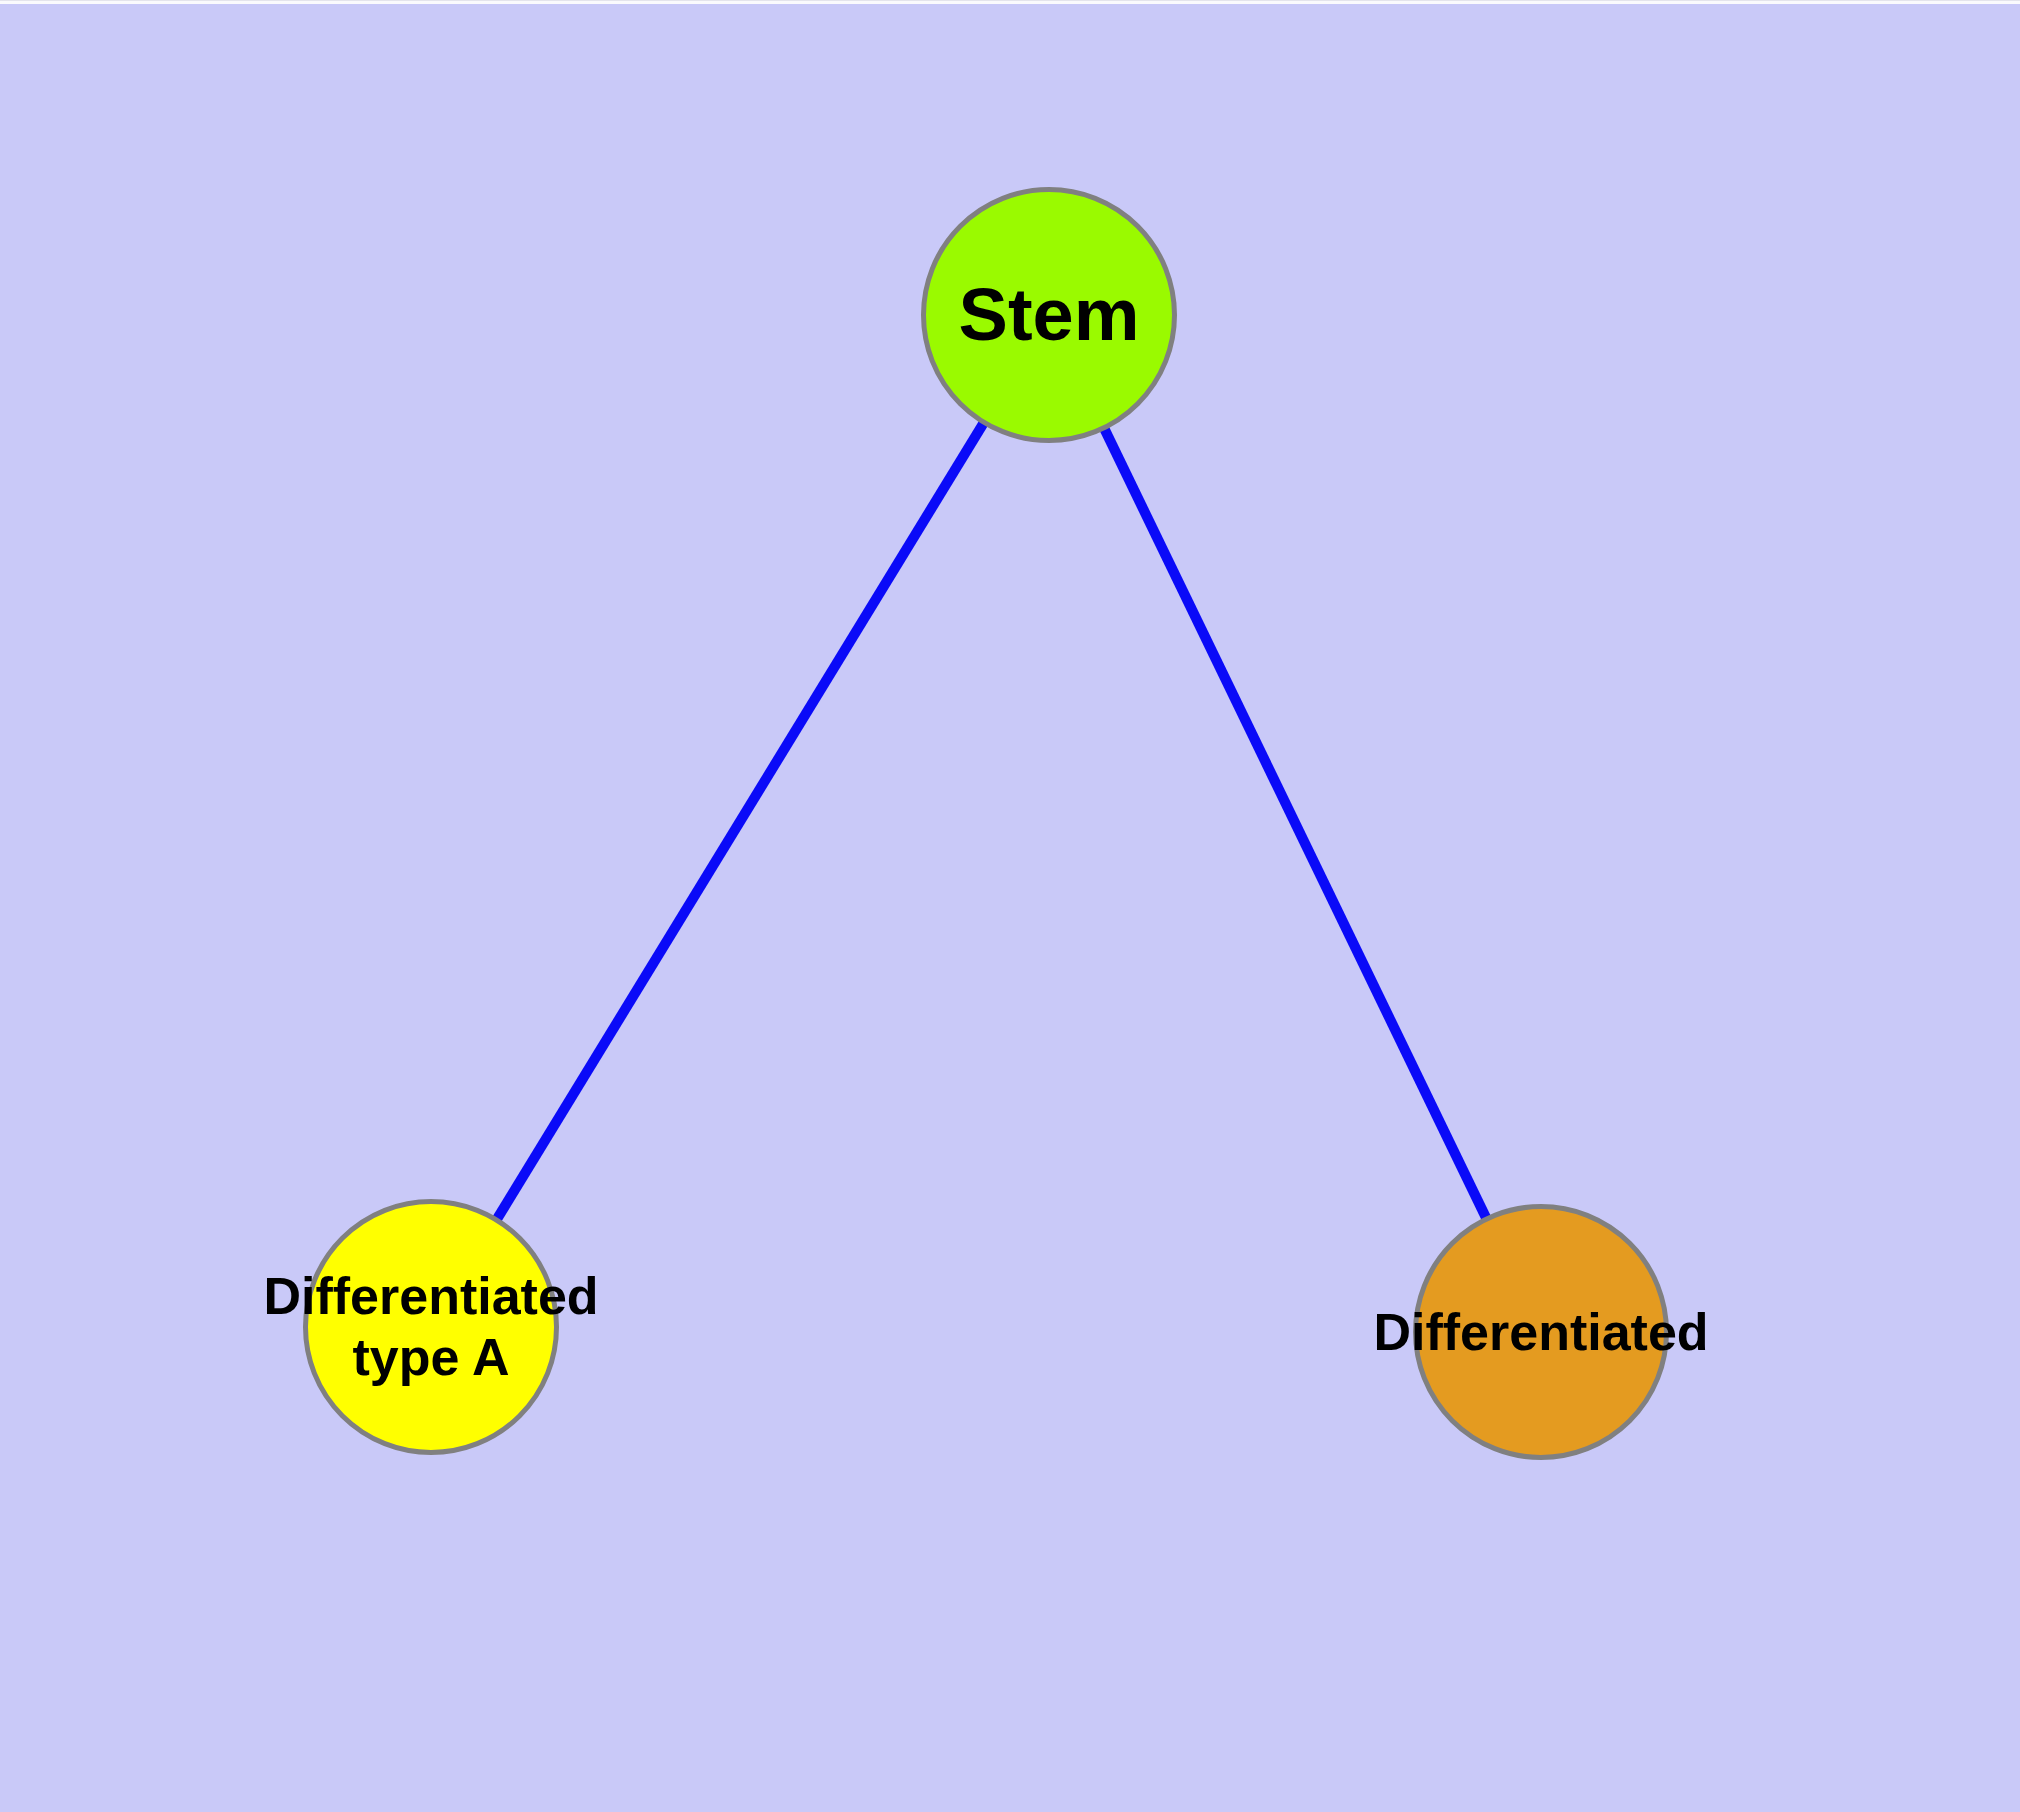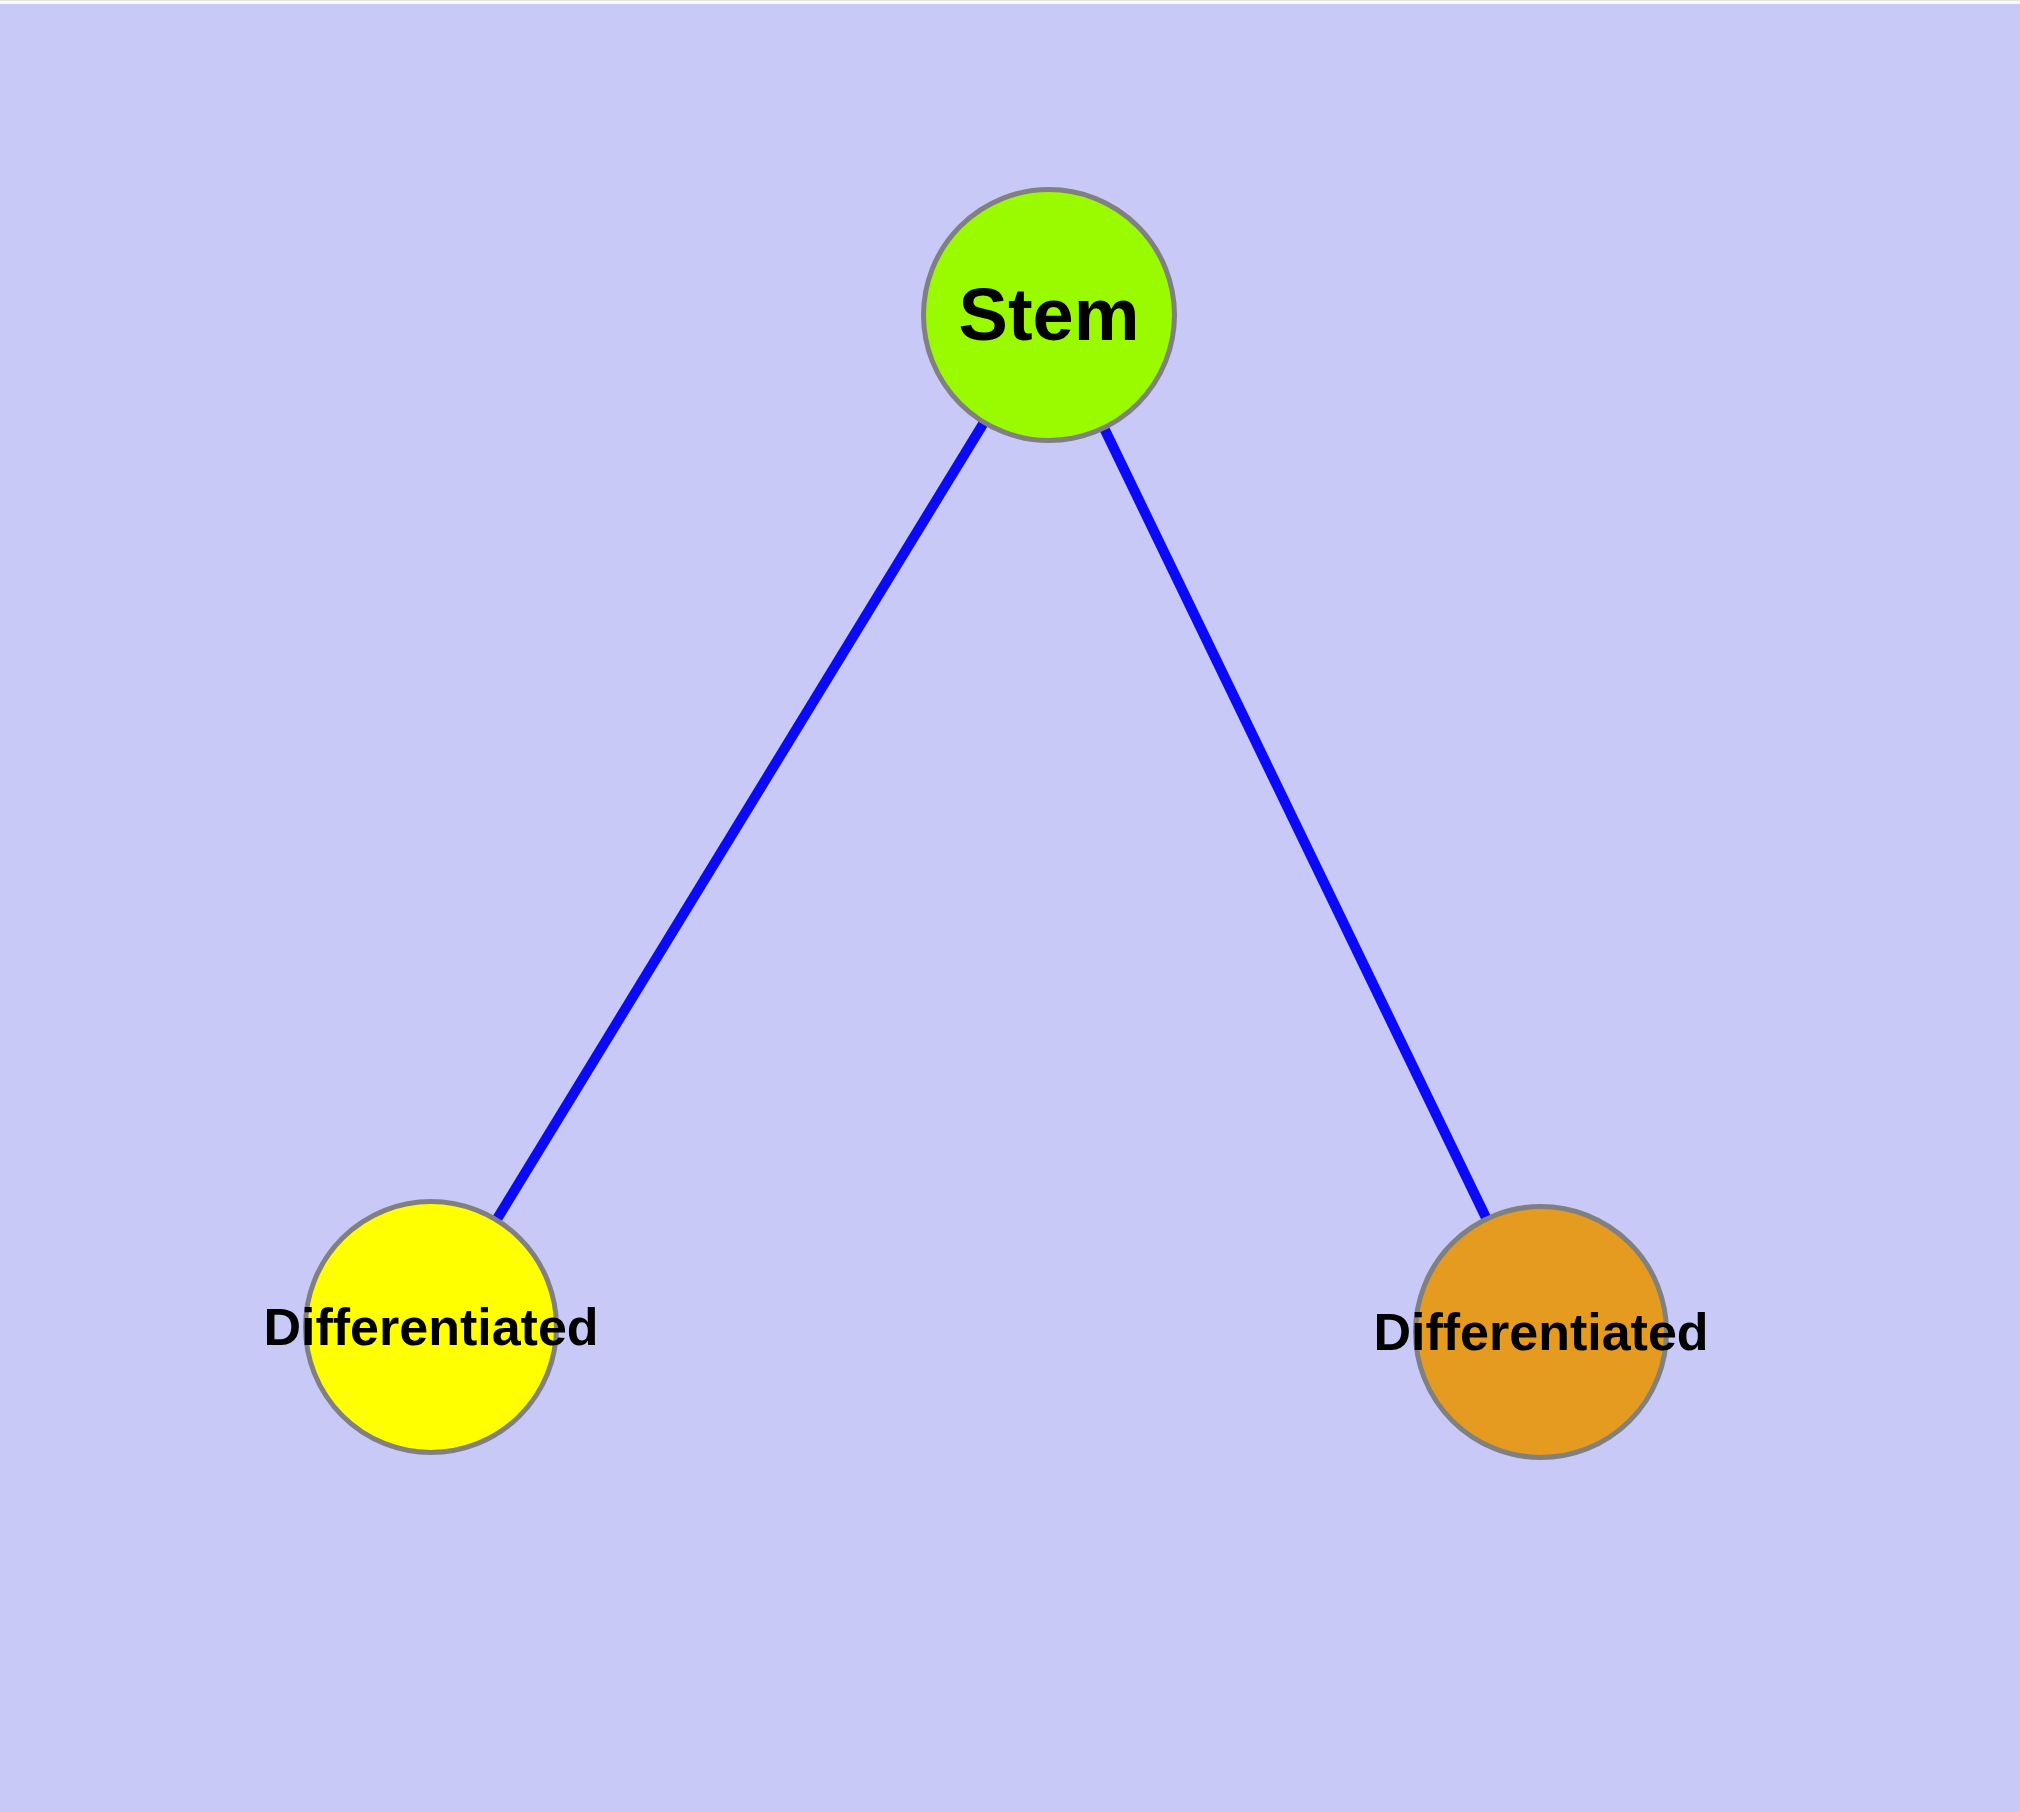--- a/index.html
+++ b/index.html
@@ -67,20 +67,21 @@
 
   <div class="node" style="left: 921px; top: 187px; width: 246px; height: 246px; background: rgb(154, 250, 0); border-color: rgb(128, 128, 128);">
     <div class="node-label label-lg">
       <span class="line">Stem</span>
     </div>
   </div>
 
   <div class="node" style="left: 303px; top: 1199px; width: 246px; height: 246px; background: rgb(255, 255, 0); border-color: rgb(128, 128, 128);">
     <div class="node-label label-std">
       <span class="line">Differentiated</span>
+      <span class="line">type A</span>
     </div>
   </div>
 
   <div class="node" style="left: 1413px; top: 1204px; width: 246px; height: 246px; background: rgb(228, 155, 32); border-color: rgb(128, 128, 128);">
     <div class="node-label label-std">
       <span class="line">Differentiated</span>
     </div>
   </div>
 
 </div>

